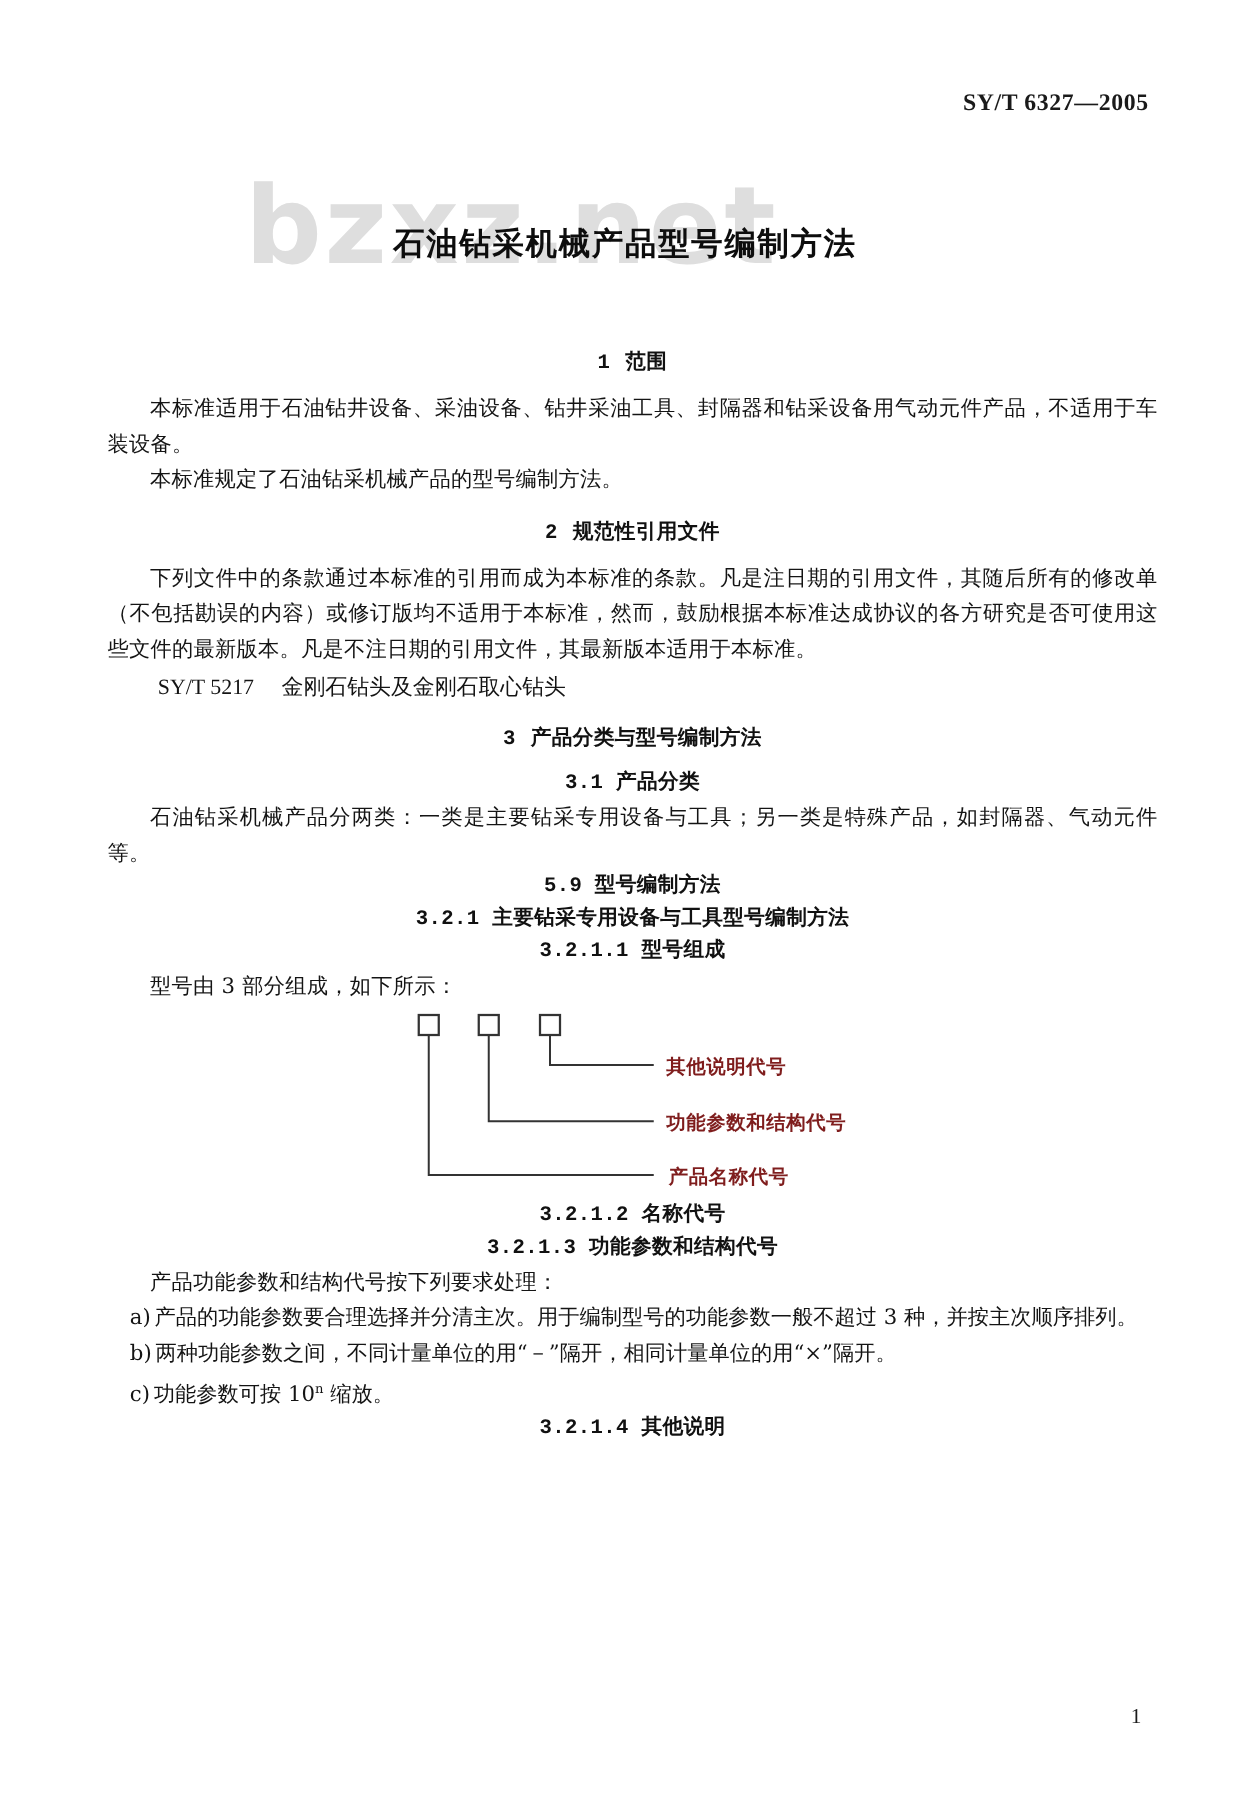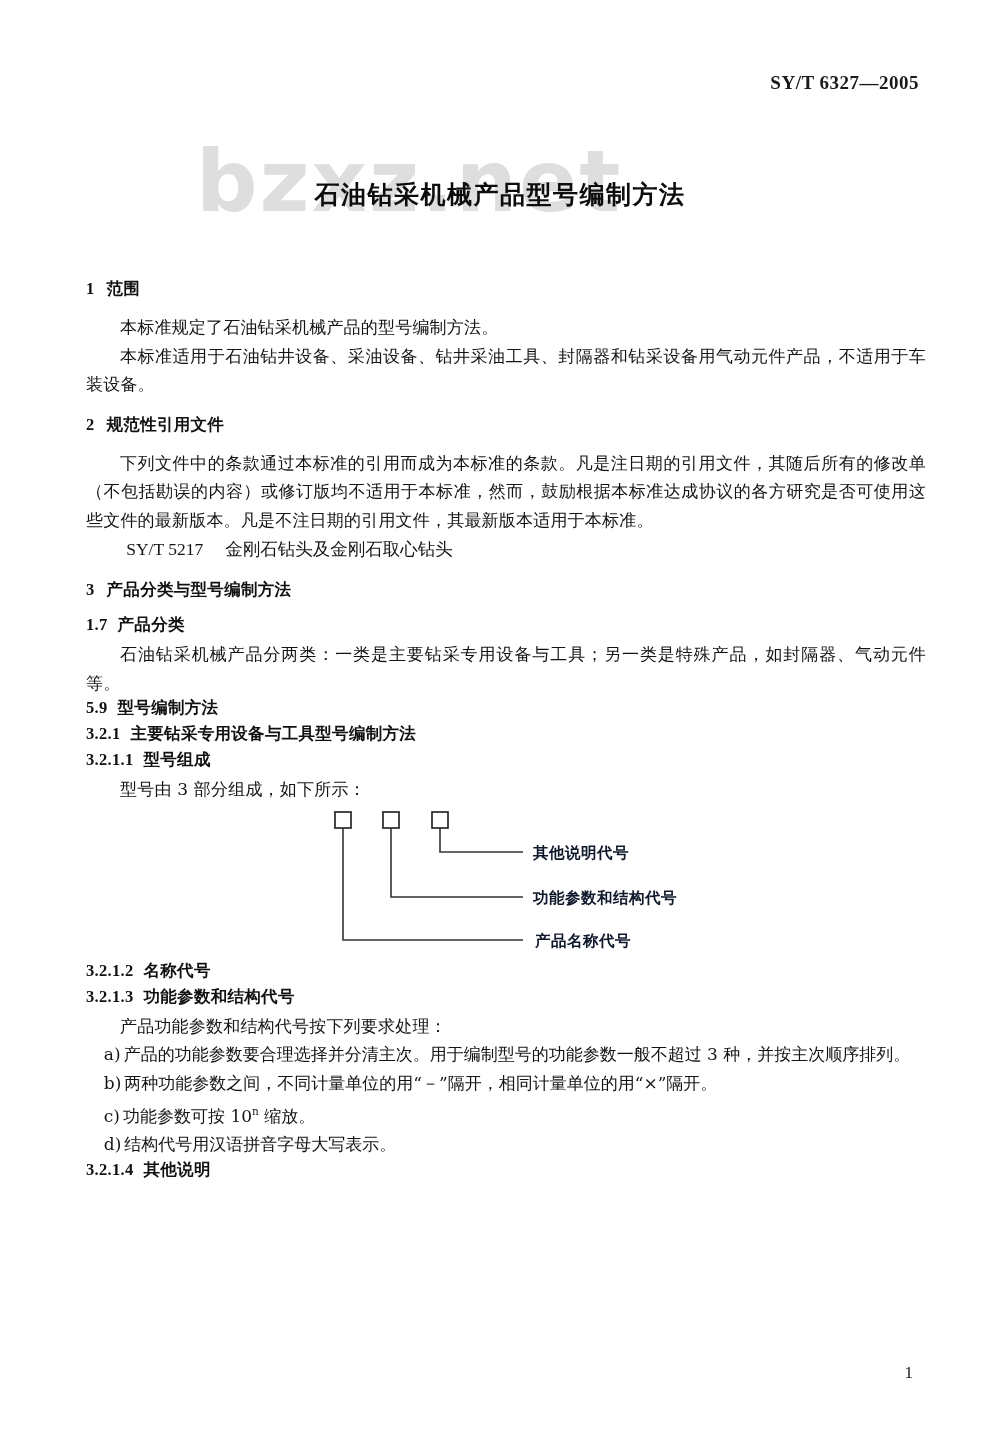--- a/index.html
+++ b/index.html
@@ -53,26 +53,27 @@
     letter-spacing: 1.5px;
     color: #0d0d0d;
   }
   .body-area {
     position: absolute;
     left: 86px;
     top: 278px;
     width: 840px;
   }
   .h-sec {
-    font-family: Liberation Serif, serif;
+    font-family: Liberation Mono, monospace;
     font-weight: bold;
     font-size: 16.5px;
     color: #111111;
     margin: 0 0 4px 0;
     letter-spacing: 0.3px;
+    text-align: center;
   }
   .h-sec .num { margin-right: 12px; }
   .h-sub .num { margin-right: 10px; }
   .para {
     font-family: "DejaVu Serif", "Liberation Serif", serif;
     font-size: 17px;
     line-height: 28.5px;
     margin: 0;
     text-align: justify;
     text-indent: 2em;
@@ -105,21 +106,21 @@
     position: relative;
     height: 150px;
     margin-top: 6px;
   }
   .diagram svg { display: block; }
   .dlabel {
     position: absolute;
     font-family: "DejaVu Sans", "Liberation Sans", sans-serif;
     font-weight: bold;
     font-size: 15.5px;
-    color: #0f172a;
+    color: #7f1d1d;
     letter-spacing: 0.5px;
     white-space: nowrap;
   }
   .page-num {
     position: absolute;
     right: 82px;
     bottom: 62px;
     font-family: "Liberation Serif", serif;
     font-size: 17px;
     color: #1a1a1a;
@@ -136,43 +137,43 @@
   <div class="watermark">bzxz.net</div>
 
   <div class="doc-title">石油钻采机械产品型号编制方法</div>
 
   <div class="body-area">
 
     <div class="h-sec">
       <span class="num">1</span><span>范围</span>
     </div>
     <div class="gap-s"></div>
+    <p class="para">本标准适用于石油钻井设备、采油设备、钻井采油工具、封隔器和钻采设备用气动元件产品，不适用于车装设备。</p>
     <p class="para">本标准规定了石油钻采机械产品的型号编制方法。</p>
-    <p class="para">本标准适用于石油钻井设备、采油设备、钻井采油工具、封隔器和钻采设备用气动元件产品，不适用于车装设备。</p>
 
     <div class="gap-m"></div>
 
     <div class="h-sec">
       <span class="num">2</span><span>规范性引用文件</span>
     </div>
     <div class="gap-s"></div>
     <p class="para">下列文件中的条款通过本标准的引用而成为本标准的条款。凡是注日期的引用文件，其随后所有的修改单（不包括勘误的内容）或修订版均不适用于本标准，然而，鼓励根据本标准达成协议的各方研究是否可使用这些文件的最新版本。凡是不注日期的引用文件，其最新版本适用于本标准。</p>
     <p class="ref-line">
       <span class="ref-code">SY/T 5217</span><span>金刚石钻头及金刚石取心钻头</span>
     </p>
 
     <div class="gap-m"></div>
 
     <div class="h-sec">
       <span class="num">3</span><span>产品分类与型号编制方法</span>
     </div>
     <div class="gap-s"></div>
 
     <div class="h-sec h-sub">
-      <span class="num">1.7</span><span>产品分类</span>
+      <span class="num">3.1</span><span>产品分类</span>
     </div>
     <p class="para">石油钻采机械产品分两类：一类是主要钻采专用设备与工具；另一类是特殊产品，如封隔器、气动元件等。</p>
 
     <div class="h-sec h-sub">
       <span class="num">5.9</span><span>型号编制方法</span>
     </div>
 
     <div class="h-sec h-sub">
       <span class="num">3.2.1</span><span>主要钻采专用设备与工具型号编制方法</span>
     </div>
@@ -212,23 +213,20 @@
 
     <p class="list-item">
       <span class="mark">a)</span><span>产品的功能参数要合理选择并分清主次。用于编制型号的功能参数一般不超过 3 种，并按主次顺序排列。</span>
     </p>
     <p class="list-item">
       <span class="mark">b)</span><span>两种功能参数之间，不同计量单位的用“－”隔开，相同计量单位的用“×”隔开。</span>
     </p>
     <p class="list-item">
       <span class="mark">c)</span><span>功能参数可按 10</span><sup>n</sup><span> 缩放。</span>
     </p>
-    <p class="list-item">
-      <span class="mark">d)</span><span>结构代号用汉语拼音字母大写表示。</span>
-    </p>
 
     <div class="h-sec h-sub">
       <span class="num">3.2.1.4</span><span>其他说明</span>
     </div>
 
   </div>
 
   <div class="page-num">1</div>
 
 </div>

